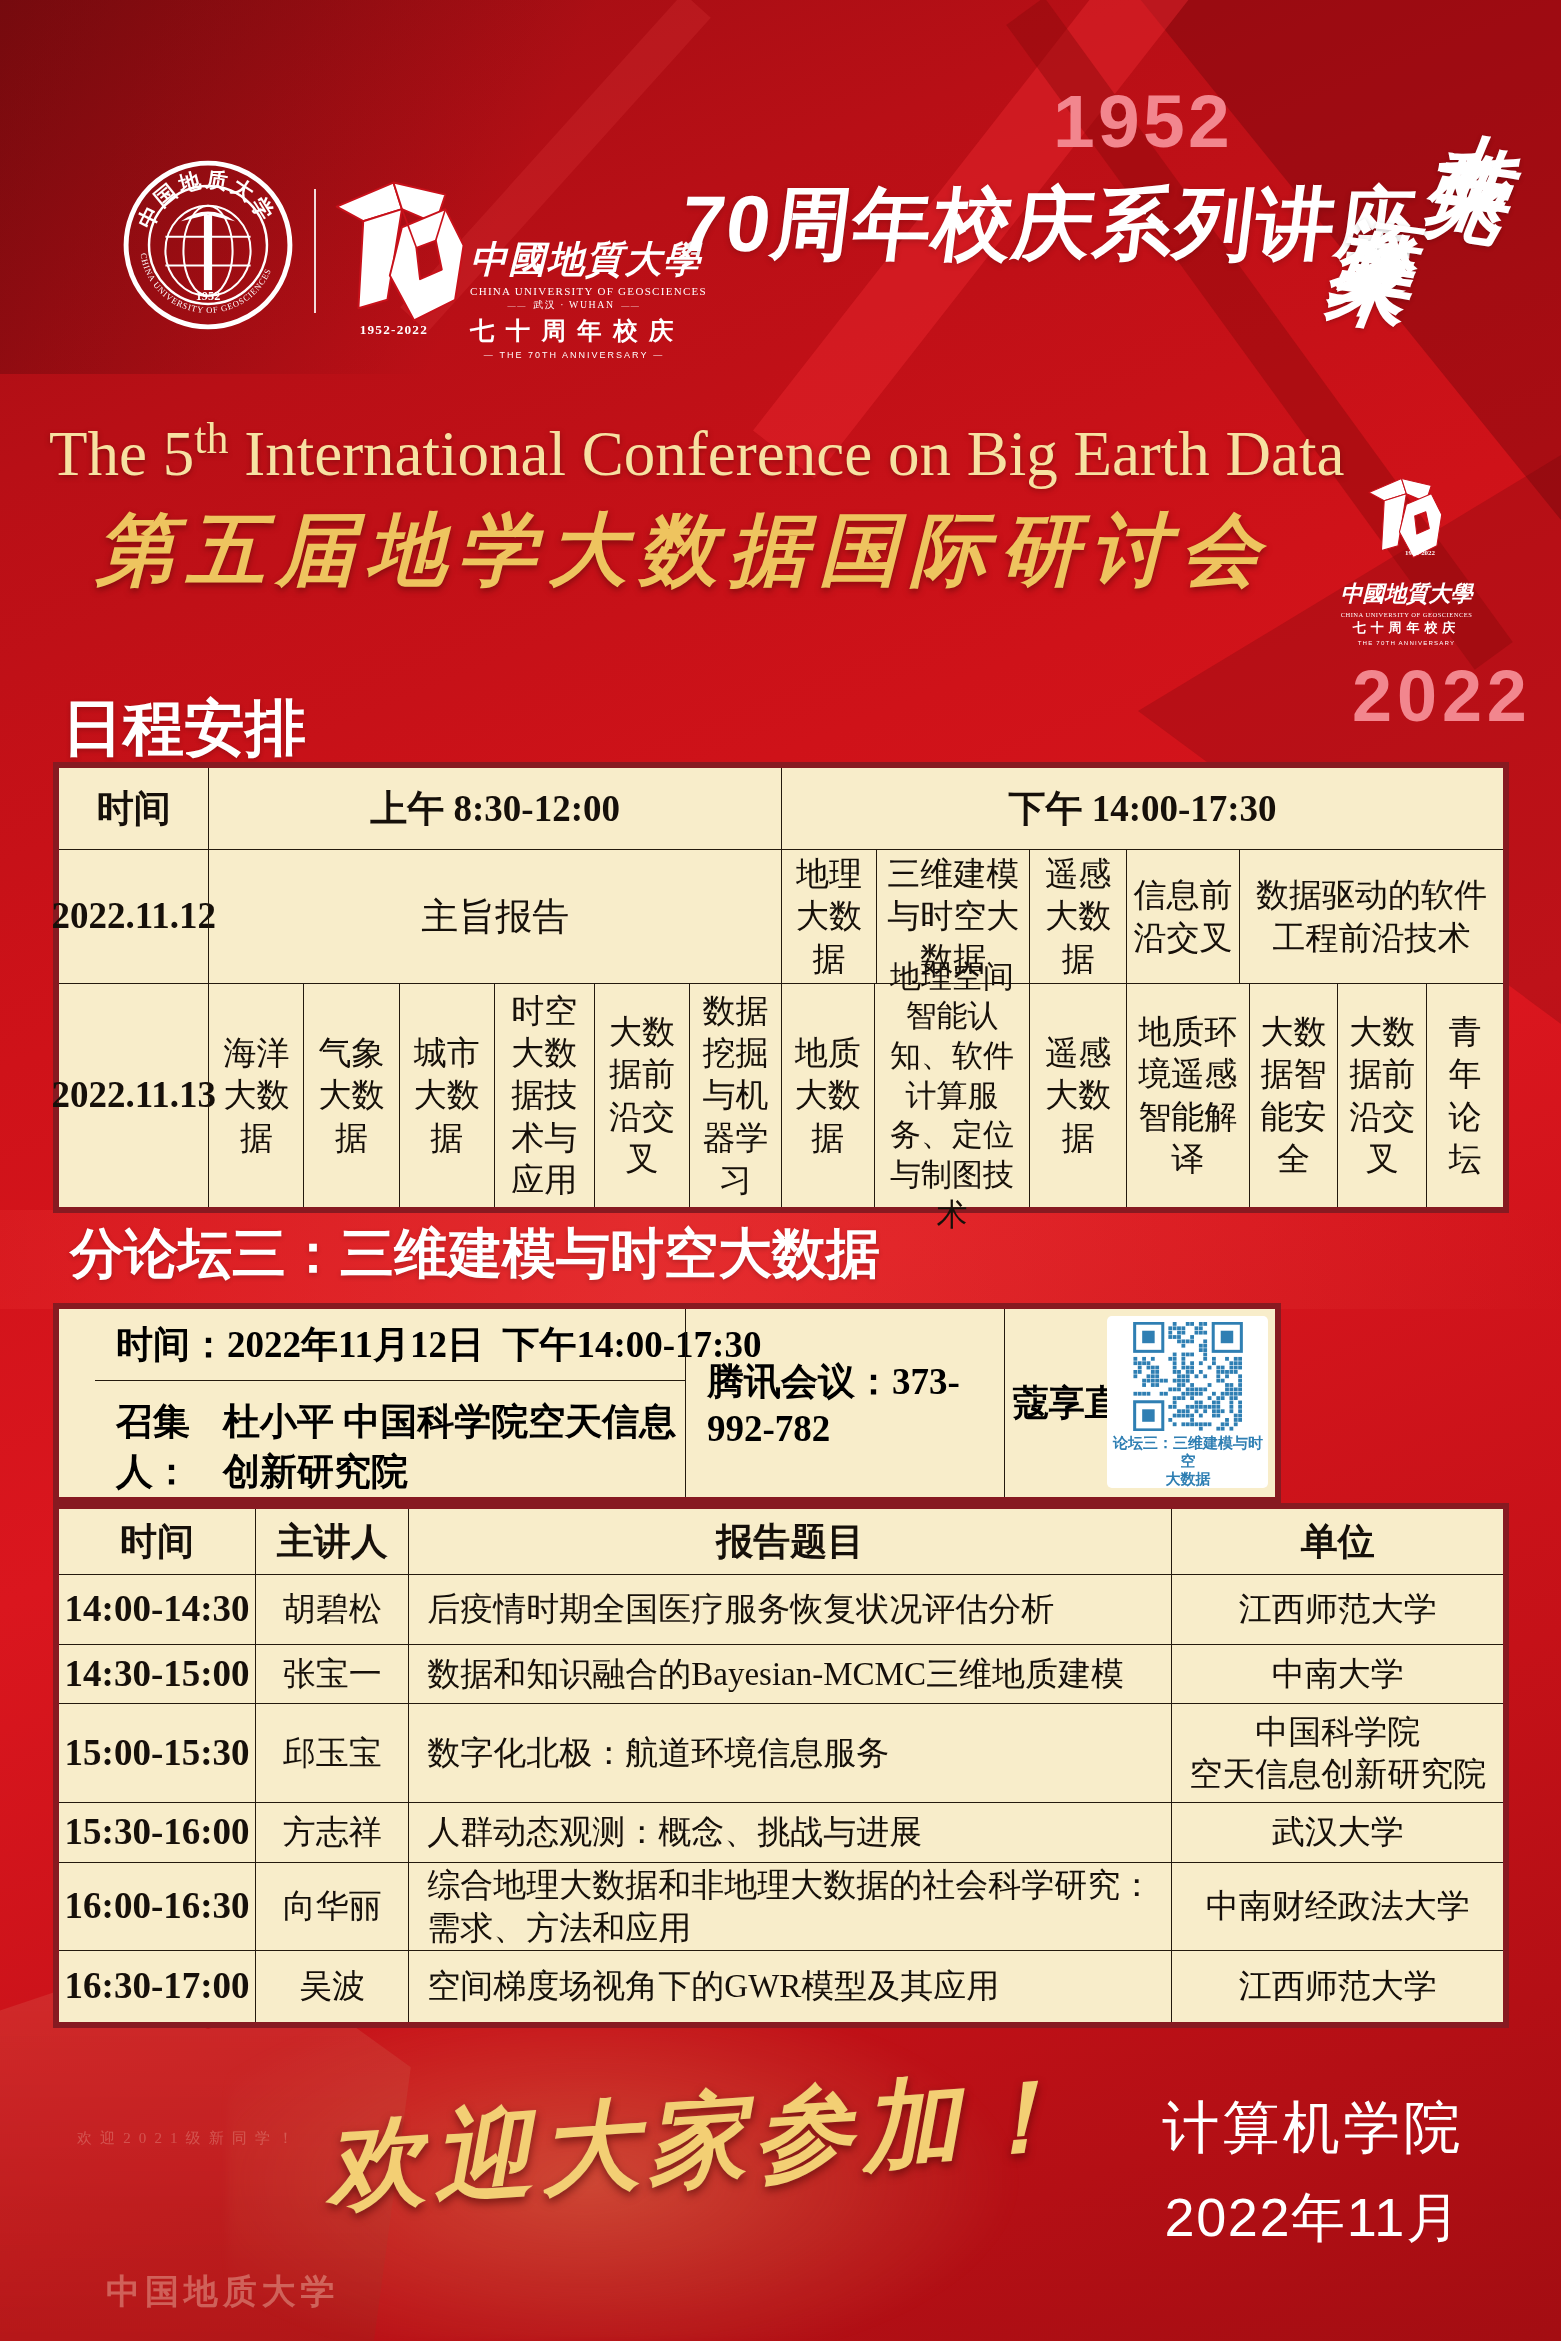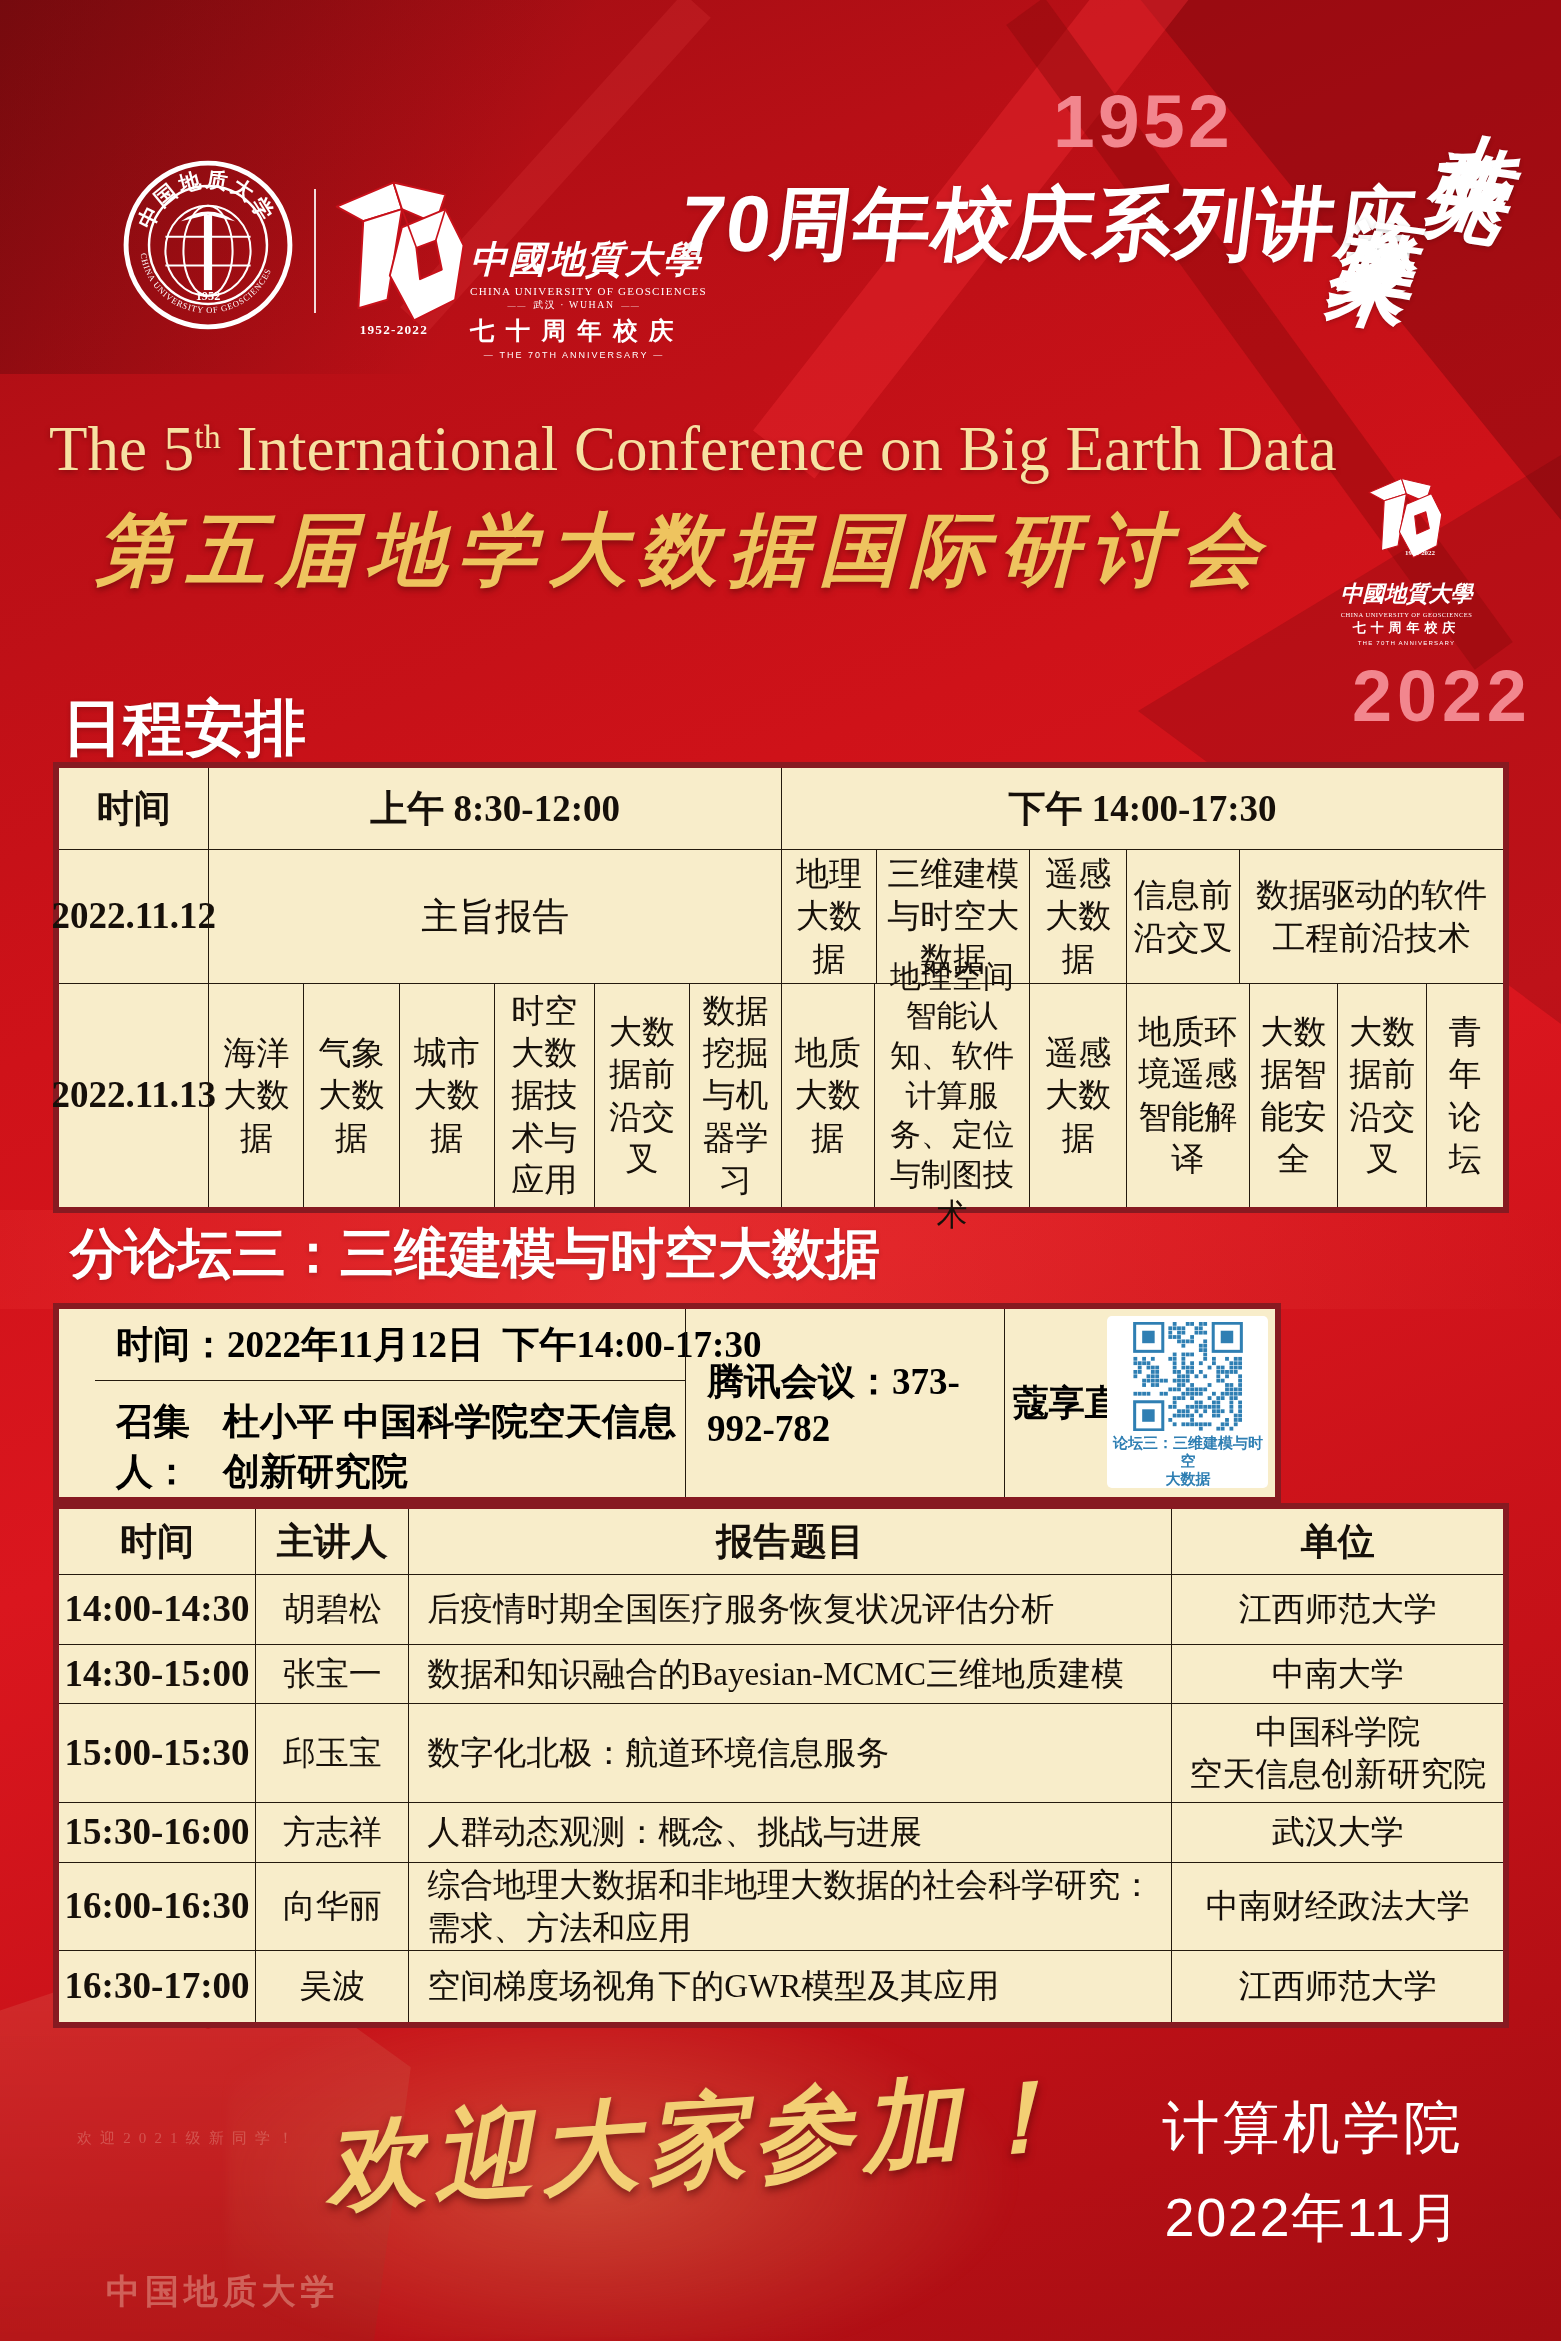--- a/index.html
+++ b/index.html
@@ -31,21 +31,21 @@
   .anniv-city:before,.anniv-city:after{content:"——";opacity:.8;margin:0 6.5px;font-size:8.1px;}
   .anniv-70cn{font-size:24.4px;font-weight:bold;letter-spacing:11.4px;margin-top:3.3px;white-space:nowrap;font-family:"Liberation Sans",sans-serif;}
   .anniv-70en{font-size:9px;letter-spacing:2px;margin-top:2.4px;font-family:"Liberation Sans",sans-serif;}
   .anniv-70en:before,.anniv-70en:after{content:"—";opacity:.8;margin:0 4.9px;}
   .lecture-title{left:681px;top:172px;color:#fff;font-size:79px;font-weight:bold;font-family:"Liberation Sans",sans-serif;transform:skewX(-7deg);letter-spacing:1.6px;text-shadow:0 2.4px 6.5px rgba(0,0,0,.18);white-space:nowrap;}
   .year-1952{left:1053px;top:78px;color:#f2868e;font-size:75px;font-weight:bold;font-family:"Liberation Sans",sans-serif;letter-spacing:3.3px;}
   .slogan{color:#fff;writing-mode:vertical-rl;font-weight:bold;font-style:italic;font-size:78px;letter-spacing:11.4px;text-shadow:0 1.6px 4.9px rgba(0,0,0,.2);}
   .slogan-1{left:1428px;top:70px;transform:rotate(8deg);}
   .slogan-2{left:1330px;top:155px;transform:rotate(8deg);}
   .title-en{left:49px;top:413px;width:1285px;text-align:center;color:#f7e1a2;font-size:63px;white-space:nowrap;text-shadow:0 2.4px 4.9px rgba(90,10,10,.5);}
-  .title-en sup{font-size:34px;}
+  .title-en sup{font-size:44px;}
   .title-cn{left:49px;top:498px;width:1269px;text-align:center;color:#eec45f;font-size:79px;font-weight:bold;font-style:italic;letter-spacing:11.4px;white-space:nowrap;text-shadow:0 3.3px 6.5px rgba(80,8,8,.55);}
   .mini-logo{left:1340px;top:473px;width:130px;height:104px;}
   .mini-text{left:1309px;top:579px;width:195px;color:#fff;text-align:center;}
   .mini-cn{font-size:22px;font-weight:bold;font-style:italic;white-space:nowrap;}
   .mini-en{font-size:6.5px;letter-spacing:0.5px;margin-top:1.6px;}
   .mini-70cn{font-size:13px;font-weight:bold;letter-spacing:4.9px;margin-top:1.6px;font-family:"Liberation Sans",sans-serif;}
   .mini-70en{font-size:6.1px;letter-spacing:1.2px;margin-top:1.6px;font-family:"Liberation Sans",sans-serif;}
   .year-2022{left:1352px;top:655px;color:#f2868e;font-size:72px;font-weight:bold;font-family:"Liberation Sans",sans-serif;letter-spacing:4.9px;}
   
   .sec-title{color:#fff;font-weight:bold;font-family:"Liberation Sans",sans-serif;text-shadow:0 2.4px 4.9px rgba(0,0,0,.2);white-space:nowrap;}

